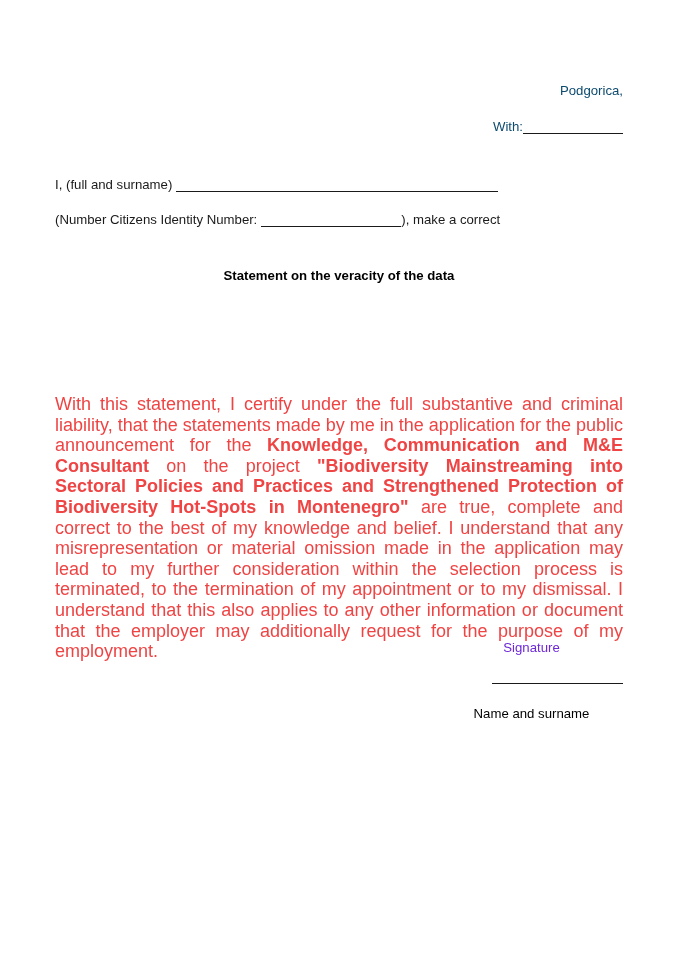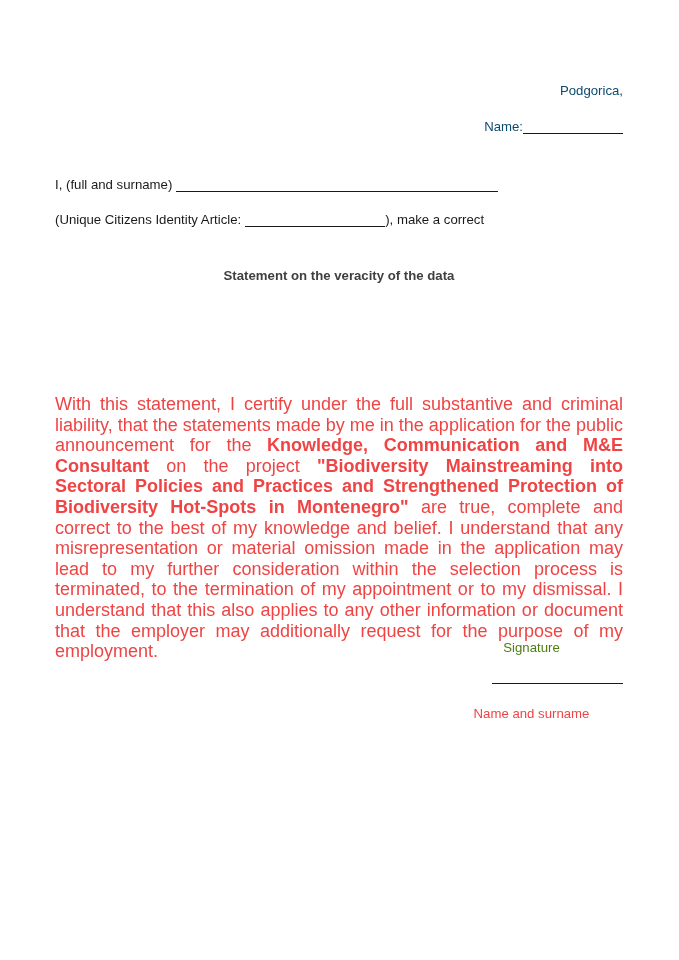--- a/index.html
+++ b/index.html
@@ -63,21 +63,21 @@
 
   
   .doc-title {
     position: absolute;
     left: 55px;
     top: 269px;
     width: 568px;
     text-align: center;
     font-size: 13.2px;
     font-weight: bold;
-    color: #404040;
+    color: #000000;
     line-height: 1.0;
   }
 
   
   .article-heading {
     position: absolute;
     left: 55px;
     top: 329px;
     width: 568px;
     text-align: center;
@@ -104,54 +104,54 @@
   .signature-block {
     position: absolute;
     left: 440px;
     top: 641px;
     width: 183px;
     text-align: center;
   }
   .signature-label {
     font-size: 13.2px;
     line-height: 1.0;
-    color: #4d7c0f;
+    color: #6d28d9;
   }
   .signature-rule {
     width: 131px;
     height: 0;
     border-bottom: 1.4px solid #1a1a1a;
     margin: 29px 0 0 auto;
     margin-right: 0;
   }
   .signature-name {
     font-size: 13.2px;
     line-height: 1.0;
-    color: #ef4444;
+    color: #000000;
     margin-top: 23px;
   }
 </style>
 </head>
 <body>
 
 <div class="page">
 
   <div class="header-block">
     <div class="header-line city">Podgorica,</div>
     <div class="header-line">
-      <span>Name:</span><span class="fill-rule rule-date"></span>
+      <span>With:</span><span class="fill-rule rule-date"></span>
     </div>
   </div>
 
   <div class="identity-block">
     <div class="identity-line first">
       <span>I, (full and surname)</span><span class="fill-rule rule-name"></span>
     </div>
     <div class="identity-line">
-      <span>(Unique Citizens Identity Article:</span><span class="fill-rule rule-ucin"></span><span>), make a correct</span>
+      <span>(Number Citizens Identity Number:</span><span class="fill-rule rule-ucin"></span><span>), make a correct</span>
     </div>
   </div>
 
   <div class="doc-title">Statement on the veracity of the data</div>
 
 
   <p class="body-paragraph"><span>With this statement, I certify under the full substantive and criminal liability, that the statements made by me in the application for the public announcement for the </span><b>Knowledge, Communication and M&amp;E Consultant</b><span> on the project </span><b>"Biodiversity Mainstreaming into Sectoral Policies and Practices and Strengthened Protection of Biodiversity Hot-Spots in Montenegro"</b><span> are true, complete and correct to the best of my knowledge and belief. I understand that any misrepresentation or material omission made in the application may lead to my further consideration within the selection process is terminated, to the termination of my appointment or to my dismissal. I understand that this also applies to any other information or document that the employer may additionally request for the purpose of my employment.</span></p>
 
   <div class="signature-block">
     <div class="signature-label">Signature</div>

